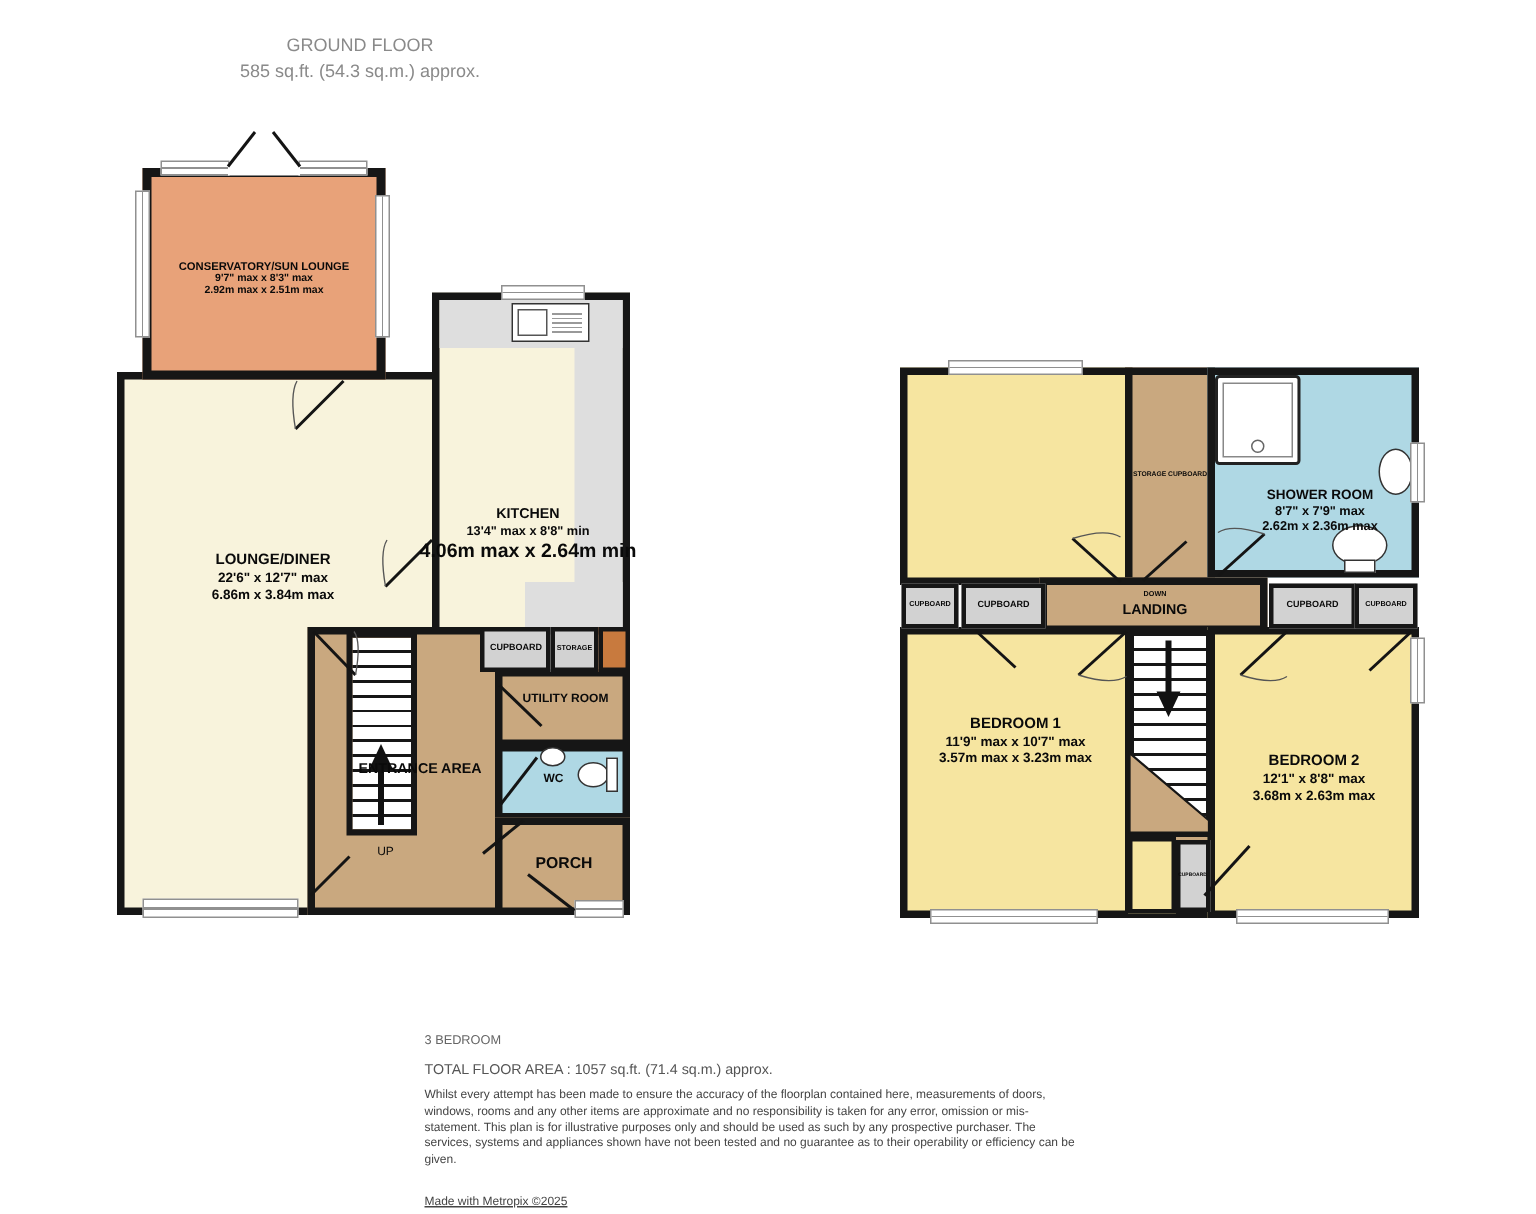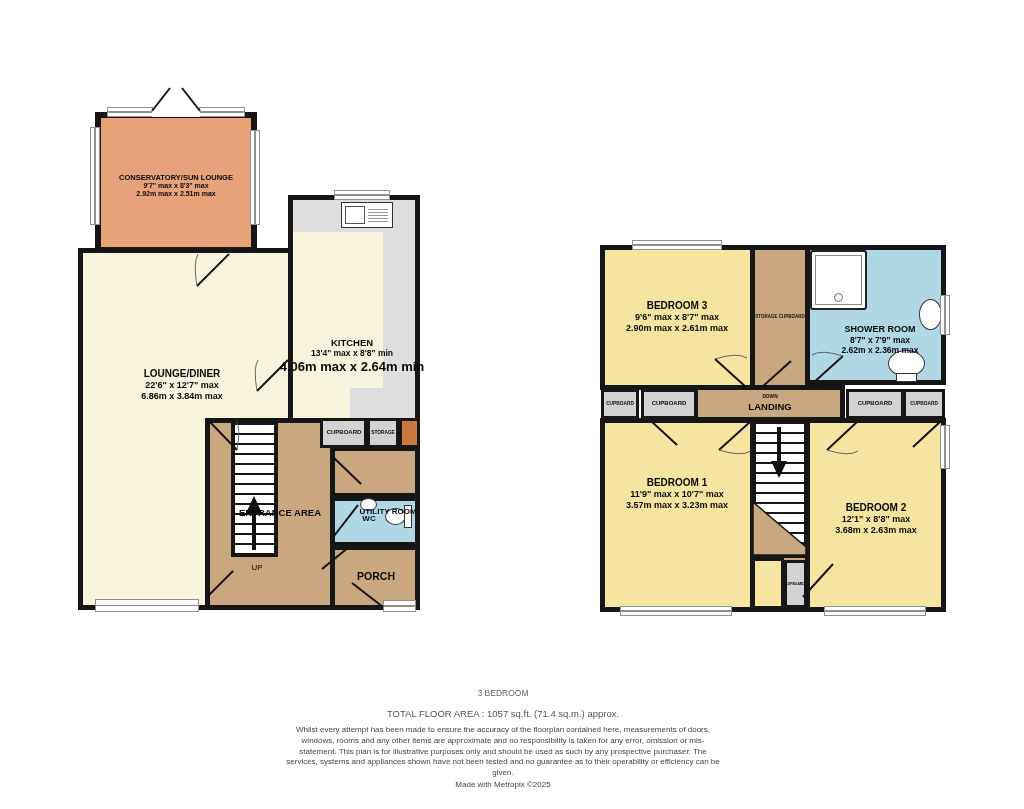--- a/index.html
+++ b/index.html
@@ -23,27 +23,31 @@
         background-image:linear-gradient(to right,transparent 42%,#909090 42%,#909090 58%,transparent 58%);}
   .gap{position:absolute;background:#fff;z-index:7;}
   .stairs{position:absolute;box-sizing:border-box;border:4px solid #161616;z-index:5;
         background:repeating-linear-gradient(to bottom,#fff 0,#fff 8px,#161616 8px,#161616 10px);}
   .fix{position:absolute;background:#fff;border:1.5px solid #333;box-sizing:border-box;z-index:6;}
   .ell{border-radius:50%;}
   .stem{position:absolute;background:#111;z-index:6;}
   .tri{position:absolute;width:0;height:0;z-index:6;}
   .tiny{font-size:6px;}
   svg.ovl{position:absolute;left:0;top:0;z-index:8;pointer-events:none;}
-  .footer{position:absolute;left:283px;top:688px;width:440px;text-align:center;z-index:10;color:#555;}
+  .footer{position:absolute;left:283px;top:688px;width:440px;z-index:10;color:#555;}
 </style>
 </head>
 <body>
 
 <div class="page">
 
+  <div class="hdr" style="left:128px;top:22px;width:224px;">
+    <div>GROUND FLOOR</div>
+    <div>585 sq.ft. (54.3 sq.m.) approx.</div>
+  </div>
   <div class="hdr" style="left:628px;top:22px;width:224px;">
   </div>
 
   <div class="room cream" style="left:78px;top:248px;width:217px;height:362px;"></div>
   <div class="room cream" style="left:288px;top:195px;width:132px;height:228px;"></div>
   <div class="counter" style="left:293px;top:200px;width:122px;height:32px;"></div>
   <div class="counter" style="left:383px;top:200px;width:32px;height:218px;"></div>
   <div class="counter" style="left:350px;top:388px;width:65px;height:30px;"></div>
   <div class="fix" style="left:341px;top:202px;width:52px;height:26px;">
     <div style="position:absolute;left:3px;top:3px;width:18px;height:16px;border:1px solid #555;"></div>
@@ -152,31 +156,26 @@
     <div style="font-size:9px;">22'6" x 12'7" max</div>
     <div style="font-size:9px;">6.86m x 3.84m max</div>
   </div>
   <div class="lbl" style="left:352px;top:356px;font-size:9.5px;">
     <div>KITCHEN</div>
     <div style="font-size:8.5px;">13'4" max x 8'8" min</div>
     <div style="font-size:13px;">4.06m max x 2.64m min</div>
   </div>
   <div class="lbl tiny" style="left:344px;top:433px;">CUPBOARD</div>
   <div class="lbl tiny" style="left:383px;top:433px;transform:translate(-50%,-50%) scale(0.8);">STORAGE</div>
-  <div class="lbl" style="left:388px;top:466px;font-size:8px;margin-top:46px;">UTILITY ROOM</div>
+  <div class="lbl" style="left:377px;top:466px;font-size:8px;">UTILITY ROOM</div>
   <div class="lbl" style="left:280px;top:513px;font-size:9.5px;">ENTRANCE AREA</div>
   <div class="lbl" style="left:257px;top:568px;font-size:8px;font-weight:normal;">UP</div>
   <div class="lbl" style="left:369px;top:519px;font-size:8px;">WC</div>
   <div class="lbl" style="left:376px;top:576px;font-size:10.5px;">PORCH</div>
 
-  <div class="lbl" style="left:677px;top:317px;font-size:10px;">
-    <div>BEDROOM 3</div>
-    <div style="font-size:9px;">9'6" max x 8'7" max</div>
-    <div style="font-size:9px;">2.90m max x 2.61m max</div>
-  </div>
   <div class="lbl tiny" style="left:780px;top:317px;transform:translate(-50%,-50%) scale(0.75);">STORAGE CUPBOARD</div>
   <div class="lbl" style="left:880px;top:340px;font-size:9px;">
     <div>SHOWER ROOM</div>
     <div style="font-size:8.5px;">8'7" x 7'9" max</div>
     <div style="font-size:8.5px;">2.62m x 2.36m max</div>
   </div>
   <div class="lbl tiny" style="left:770px;top:397px;transform:translate(-50%,-50%) scale(0.8);">DOWN</div>
   <div class="lbl" style="left:770px;top:407px;font-size:9.5px;">LANDING</div>
   <div class="lbl tiny" style="left:620px;top:404px;transform:translate(-50%,-50%) scale(0.8);">CUPBOARD</div>
   <div class="lbl tiny" style="left:669px;top:404px;">CUPBOARD</div>
@@ -191,16 +190,16 @@
   <div class="lbl" style="left:876px;top:519px;font-size:10px;">
     <div>BEDROOM 2</div>
     <div style="font-size:9px;">12'1" x 8'8" max</div>
     <div style="font-size:9px;">3.68m x 2.63m max</div>
   </div>
 
   <div class="footer">
     <div style="font-size:8.5px;color:#666;">3 BEDROOM</div>
     <div style="font-size:9.5px;color:#555;margin-top:10px;">TOTAL FLOOR AREA : 1057 sq.ft. (71.4 sq.m.) approx.</div>
     <div style="font-size:8px;color:#444;margin-top:6px;line-height:1.35;">Whilst every attempt has been made to ensure the accuracy of the floorplan contained here, measurements of doors, windows, rooms and any other items are approximate and no responsibility is taken for any error, omission or mis-statement. This plan is for illustrative purposes only and should be used as such by any prospective purchaser. The services, systems and appliances shown have not been tested and no guarantee as to their operability or efficiency can be given.</div>
-    <div style="font-size:8px;color:#444;margin-top:1px;">Made with Metropix ©2025</div>
+    <div style="font-size:8px;color:#444;margin-top:17px;text-decoration:underline;">Made with Metropix ©2025</div>
   </div>
 
 </div>
 
 </body></html>

